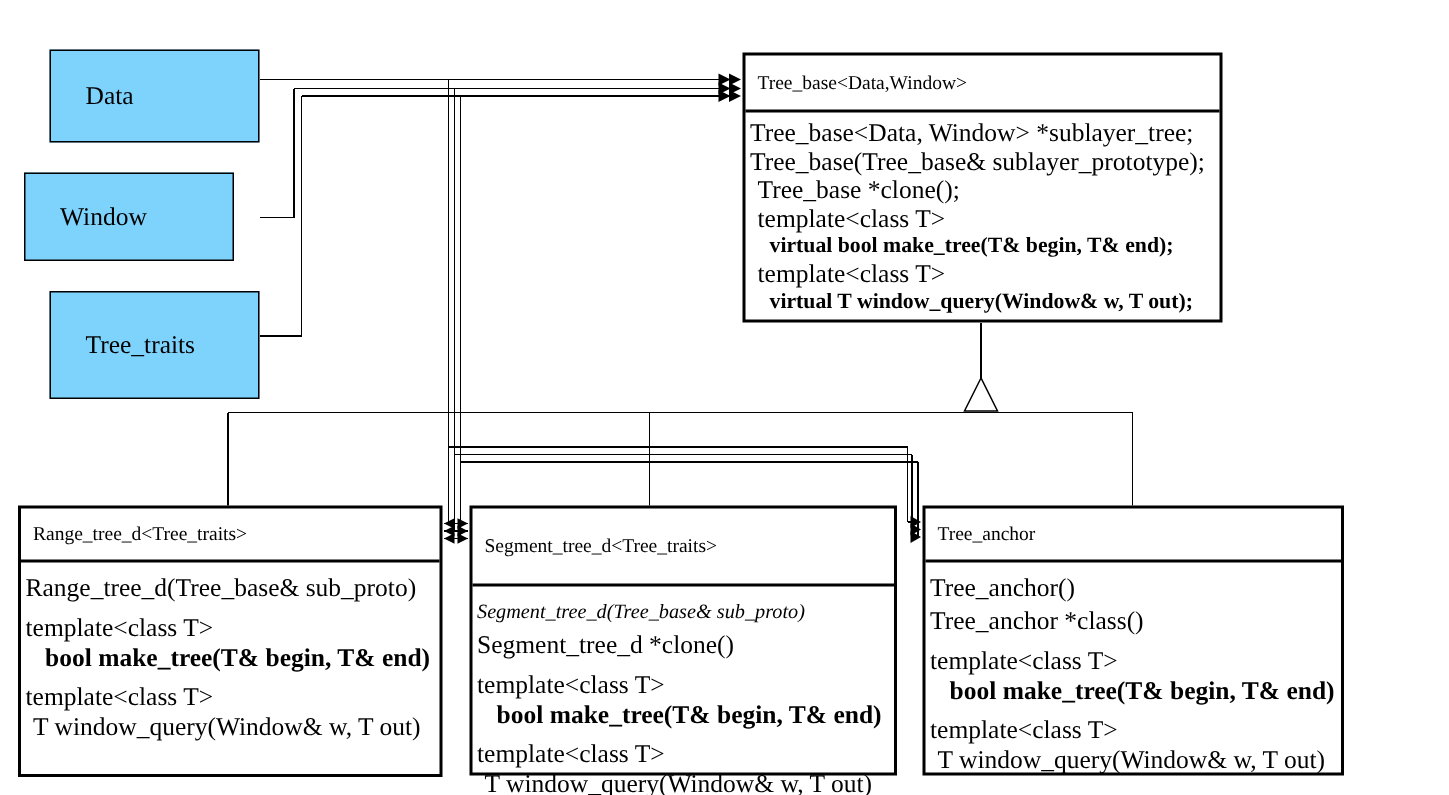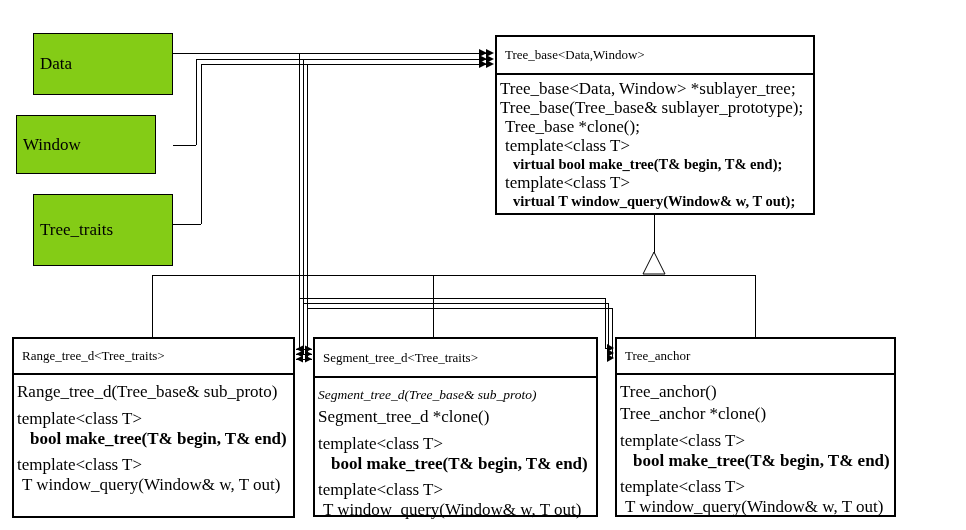--- a/index.html
+++ b/index.html
@@ -2,23 +2,23 @@
 <html><head>
 <meta charset="utf-8">
 <style>
   html,body{margin:0;padding:0;background:#fff;}
   .page{
     position:relative;width:966px;height:530px;background:#ffffff;color:#000;
     font-family:"Liberation Serif","DejaVu Serif",serif;overflow:hidden;
   }
   .wires{position:absolute;left:0;top:0;z-index:0;}
   .pbox{
-    position:absolute;z-index:1;box-sizing:border-box;background:#84cc16;
+    position:absolute;z-index:1;box-sizing:border-box;background:#7dd3fc;
     border:1px solid #000;display:flex;align-items:center;
-    padding-left:6px;font-size:17px;
+    padding-left:23px;font-size:17px;
   }
   .cbox{
     position:absolute;z-index:1;box-sizing:border-box;background:#fff;
     border:2px solid #000;
   }
   .chead{
     border-bottom:2px solid #000;display:flex;align-items:center;
     padding-left:8px;font-size:13px;white-space:nowrap;box-sizing:border-box;
   }
   .cbody{padding:4px 0 0 3px;font-size:17px;}
@@ -124,36 +124,36 @@
     <div class="cbody">
       <div class="ml">Range_tree_d(Tree_base&amp; sub_proto)</div>
       <div class="ml t gap">template&lt;class T&gt;</div>
       <div class="ml t i2">bool make_tree(T&amp; begin, T&amp; end)</div>
       <div class="ml t gap">template&lt;class T&gt;</div>
       <div class="ml t i1">T window_query(Window&amp; w, T out)</div>
     </div>
   </div>
 
   <div class="cbox derived" style="left:313px;top:337px;width:285px;height:180px">
-    <div class="chead" style="height:39px">Segment_tree_d&lt;Tree_traits&gt;</div>
+    <div class="chead" style="height:52px">Segment_tree_d&lt;Tree_traits&gt;</div>
     <div class="cbody">
       <div class="ml sm">Segment_tree_d(Tree_base&amp; sub_proto)</div>
       <div class="ml">Segment_tree_d *clone()</div>
       <div class="ml t gap">template&lt;class T&gt;</div>
       <div class="ml t i2">bool make_tree(T&amp; begin, T&amp; end)</div>
       <div class="ml t gap">template&lt;class T&gt;</div>
       <div class="ml t i1">T window_query(Window&amp; w, T out)</div>
     </div>
   </div>
 
   <div class="cbox derived" style="left:615px;top:337px;width:281px;height:180px">
     <div class="chead" style="height:36px">Tree_anchor</div>
     <div class="cbody">
       <div class="ml">Tree_anchor()</div>
-      <div class="ml">Tree_anchor *clone()</div>
+      <div class="ml">Tree_anchor *class()</div>
       <div class="ml t gap">template&lt;class T&gt;</div>
       <div class="ml t i2">bool make_tree(T&amp; begin, T&amp; end)</div>
       <div class="ml t gap">template&lt;class T&gt;</div>
       <div class="ml t i1">T window_query(Window&amp; w, T out)</div>
     </div>
   </div>
 
 </div>
 
 </body></html>

